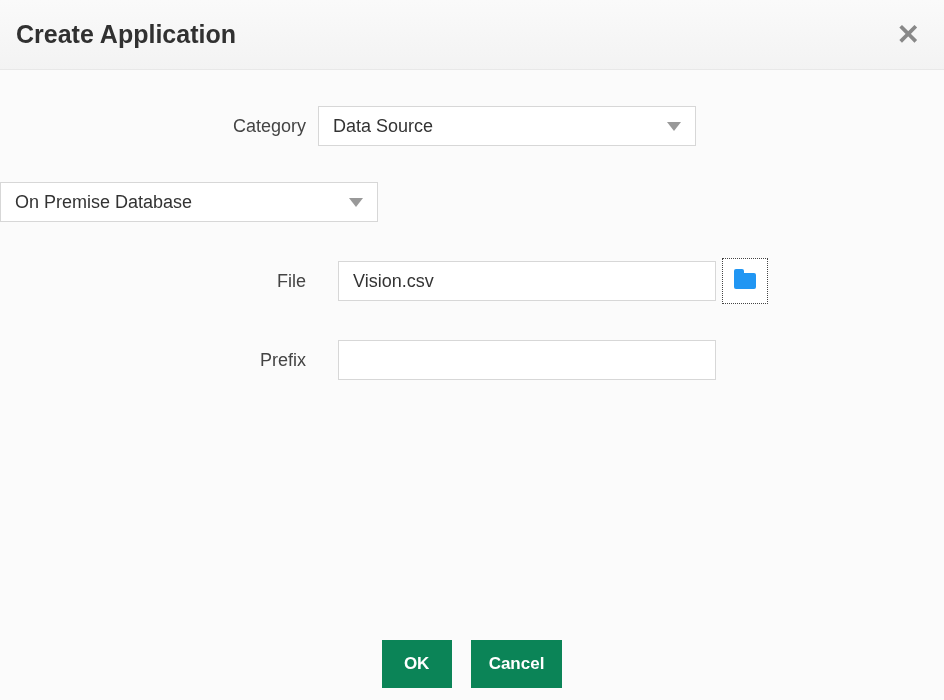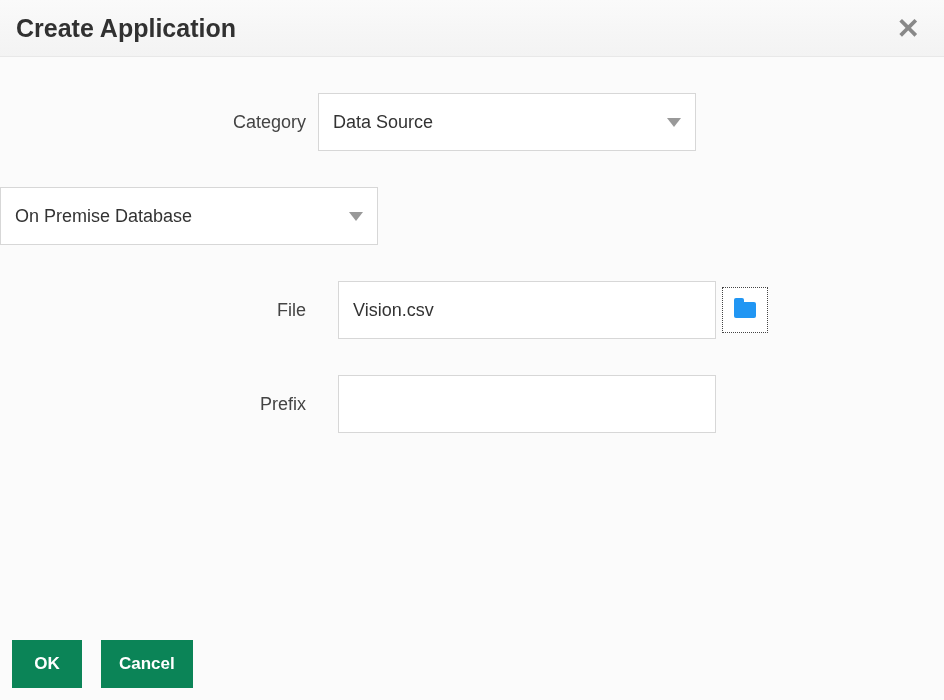--- a/index.html
+++ b/index.html
@@ -3,21 +3,21 @@
   <meta charset="utf-8">
   <style>
     * { box-sizing: border-box; margin: 0; padding: 0; }
     body {
       font-family: "Helvetica Neue", Helvetica, Arial, sans-serif;
       width: 944px; height: 700px;
       background: #fbfbfb;
       overflow: hidden;
     }
     .dialog-header {
-      height: 57px;
+      height: 70px;
       padding: 0 16px;
       display: flex; align-items: center; justify-content: space-between;
       background: linear-gradient(to bottom, #fafafa 0%, #f3f3f3 100%);
       border-bottom: 1px solid #e8e8e8;
     }
     .dialog-title {
       font-size: 25px;
       font-weight: 700;
       color: #313131;
     }
@@ -44,21 +44,21 @@
       font-size: 18px;
       color: #444;
     }
     .control {
       display: flex;
       align-items: center;
       gap: 6px;
     }
     .select, .text-input {
       width: 378px;
-      height: 58px;
+      height: 40px;
       border: 1px solid #d7d7d7;
       background: #fff;
       padding: 0 14px;
       font-size: 18px;
       color: #333;
       display: flex;
       align-items: center;
       justify-content: space-between;
       cursor: pointer;
     }
@@ -91,21 +91,21 @@
       position: absolute;
       top: -4px; left: 0;
       width: 10px; height: 4px;
       background: #2196f3;
       border-radius: 2px 2px 0 0;
     }
     .footer {
       position: absolute;
       bottom: 0; left: 0; right: 0;
       display: flex;
-      justify-content: flex-start;
+      justify-content: center;
       padding: 12px;
       gap: 19px;
     }
     .btn {
       min-width: 70px;
       height: 48px;
       padding: 0 18px;
       border: none;
       background: #0b8457;
       color: #fff;

